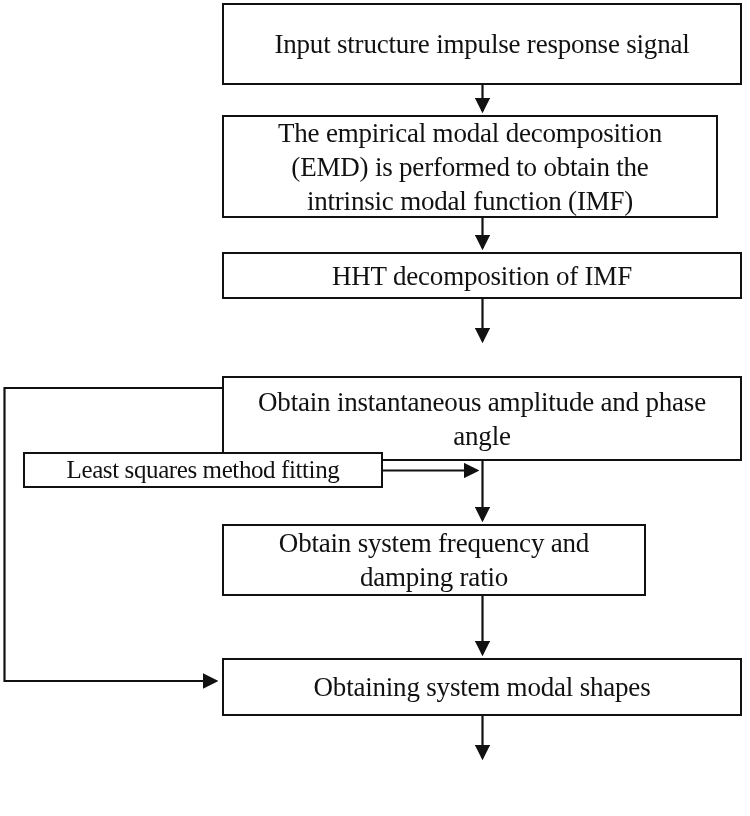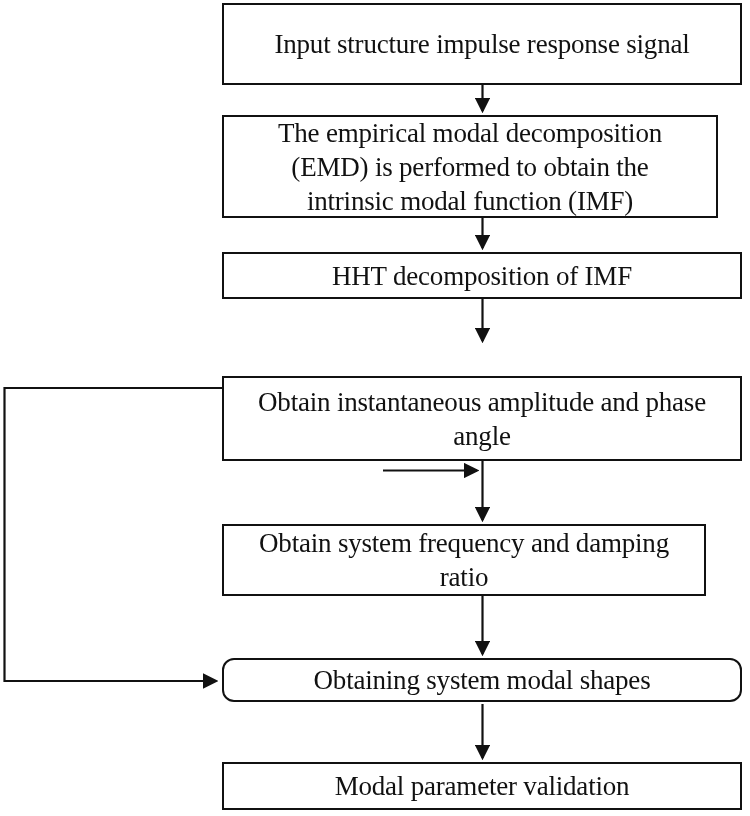--- a/index.html
+++ b/index.html
@@ -31,22 +31,22 @@
     letter-spacing: -0.2px;
     z-index: 2;
   }
   .node.pad-wide { padding: 0 22px; }
   .node.pad-slim { padding: 0 4px; }
 
   #node-input-signal      { left: 222px; top:   3px; width: 520px; height: 82px; }
   #node-emd               { left: 222px; top: 115px; width: 496px; height: 103px; }
   #node-hht               { left: 222px; top: 252px; width: 520px; height: 47px; }
   #node-amplitude-phase   { left: 222px; top: 345px; width: 520px; height: 85px; margin-top: 31px; }
-  #node-frequency-damping { left: 222px; top: 524px; width: 484px; height: 72px; }
-  #node-modal-shapes      { left: 222px; top: 658px; width: 520px; height: 44px; border-radius: 12px; }
+  #node-frequency-damping { left: 222px; top: 524px; width: 424px; height: 72px; }
+  #node-modal-shapes      { left: 222px; top: 658px; width: 520px; height: 58px; }
   #node-validation        { left: 222px; top: 762px; width: 520px; height: 48px; }
 
   #node-least-squares {
     left: 23px; top: 452px; width: 360px; height: 36px;
     font-weight: 400;
     font-size: 25px;
     line-height: 30px;
     letter-spacing: -0.4px;
   }
 
@@ -86,20 +86,20 @@
   </svg>
 
   <div class="node pad-slim" id="node-input-signal">Input structure impulse response signal</div>
 
   <div class="node pad-wide" id="node-emd">The empirical modal decomposition (EMD) is performed to obtain the intrinsic modal function (IMF)</div>
 
   <div class="node pad-slim" id="node-hht">HHT decomposition of IMF</div>
 
   <div class="node pad-wide" id="node-amplitude-phase">Obtain instantaneous amplitude and phase angle</div>
 
+  <div class="node" id="node-least-squares">Least squares method fitting</div>
 
   <div class="node pad-wide" id="node-frequency-damping">Obtain system frequency and damping ratio</div>
 
   <div class="node pad-slim" id="node-modal-shapes">Obtaining system modal shapes</div>
 
-  <div class="node pad-slim" id="node-validation">Modal parameter validation</div>
 
 </div>
 
 </body></html>

